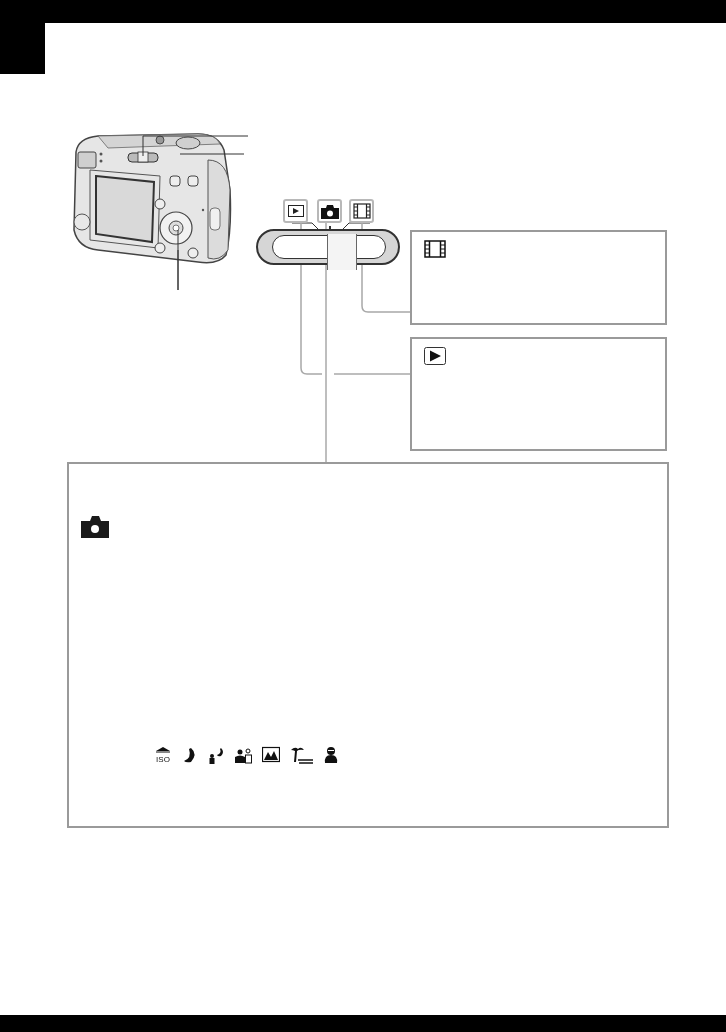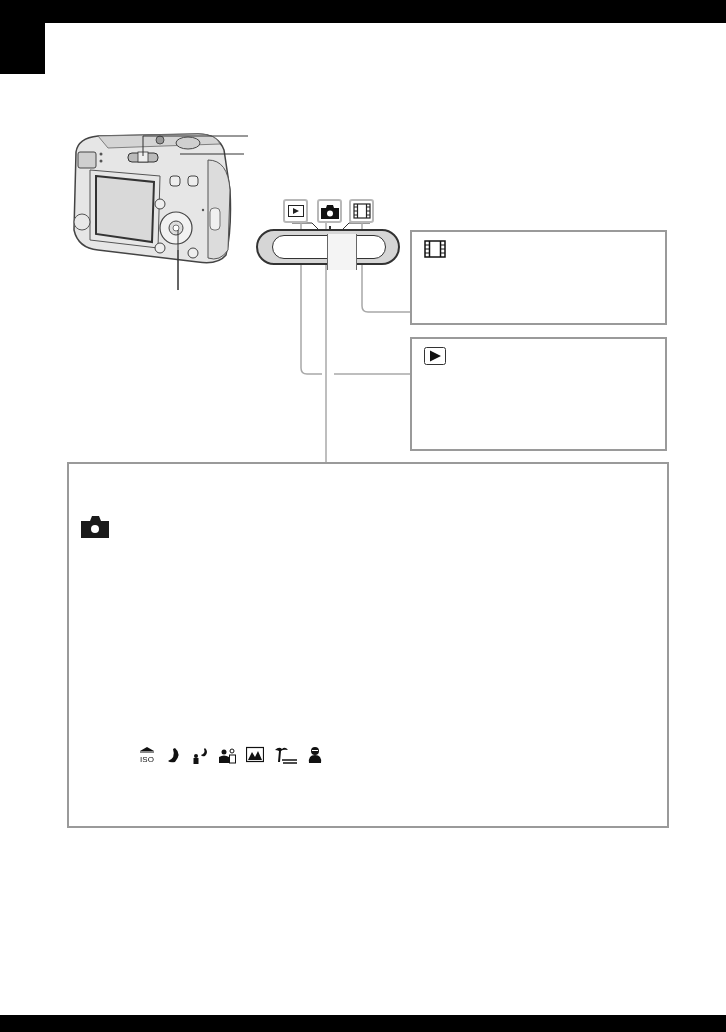--- a/index.html
+++ b/index.html
@@ -33,21 +33,21 @@
     }
 
     .info-box { position: absolute; border: 2px solid #9a9a9a; background: #fff; }
     .box-movie { left: 410px; top: 230px; width: 257px; height: 95px; }
     .box-playback { left: 410px; top: 337px; width: 257px; height: 114px; }
     .box-still { left: 67px; top: 462px; width: 602px; height: 366px; }
 
     .box-icon { position: absolute; }
     .box-text { position: absolute; font-size: 13px; color: #000; }
 
-    .scene-row { position: absolute; left: 138px; top: 742px; display: flex; gap: 9px; align-items: flex-end; height: 22px; }
+    .scene-row { position: absolute; left: 154px; top: 742px; display: flex; gap: 9px; align-items: flex-end; height: 22px; }
     .scene-icon { width: 18px; height: 18px; display: inline-block; }
   </style>
 </head>
 <body>
 
 <div class="top-bar"></div>
 <div class="tab-block"></div>
 
 <svg class="camera-illustration" viewBox="0 0 180 160">
 

